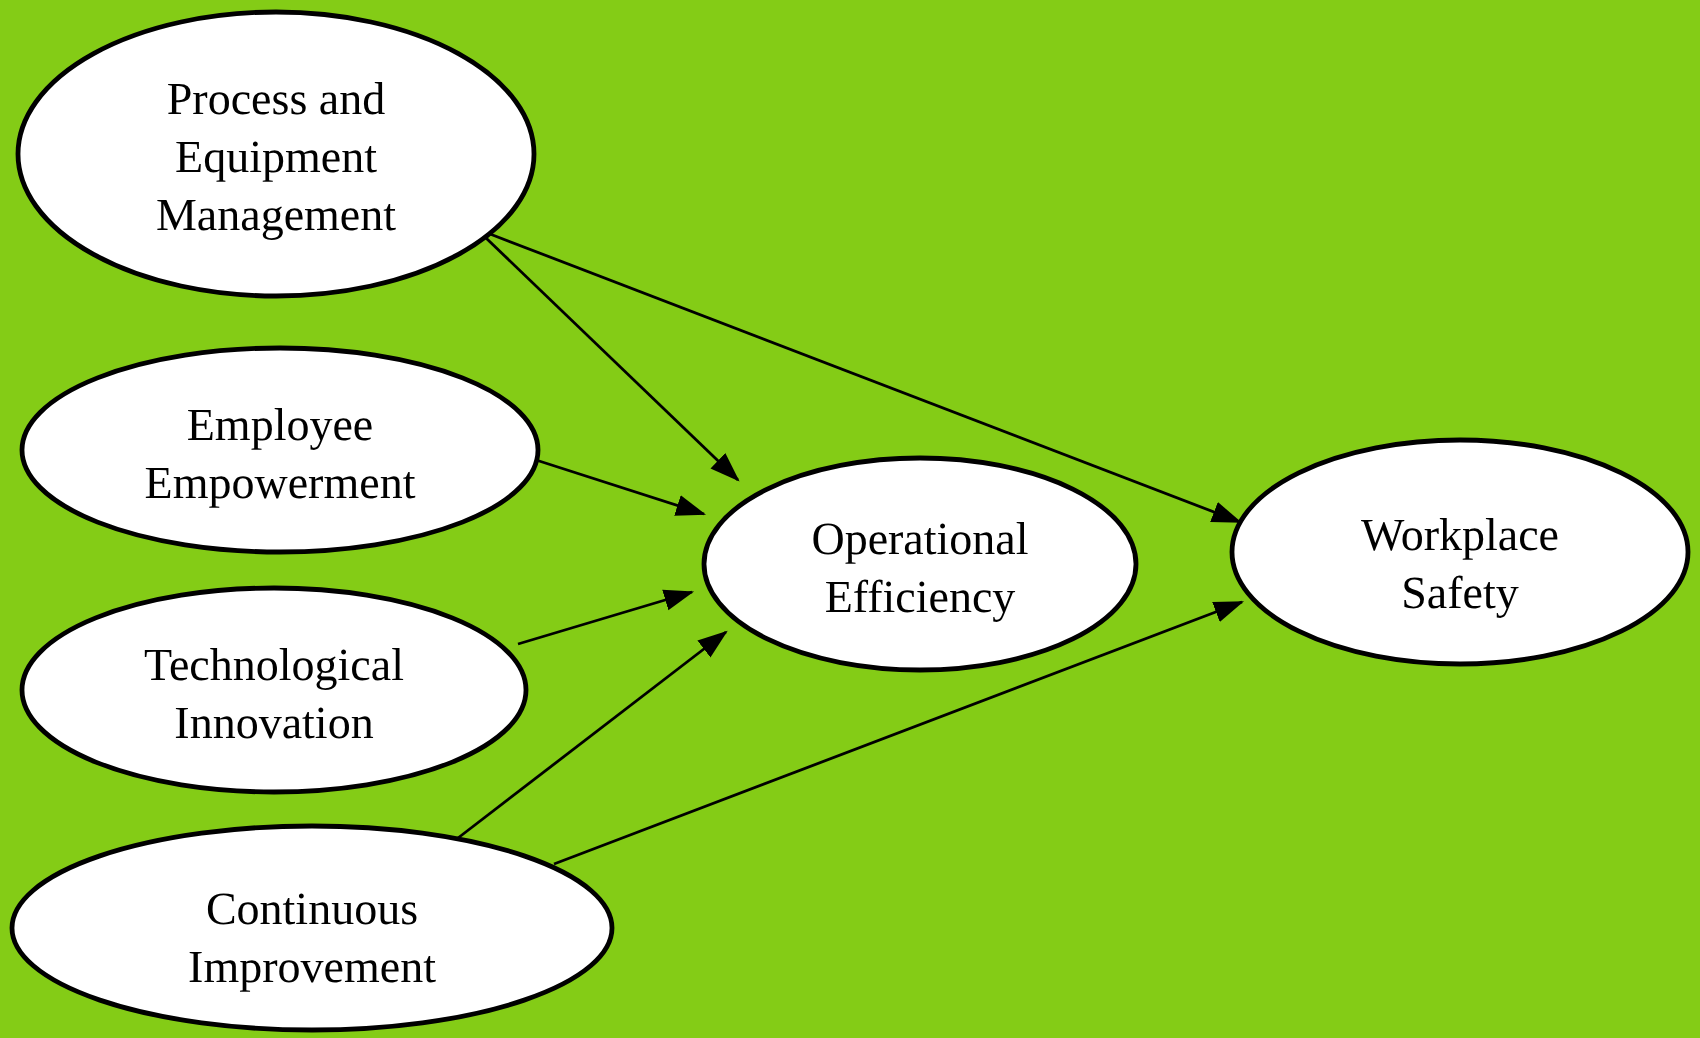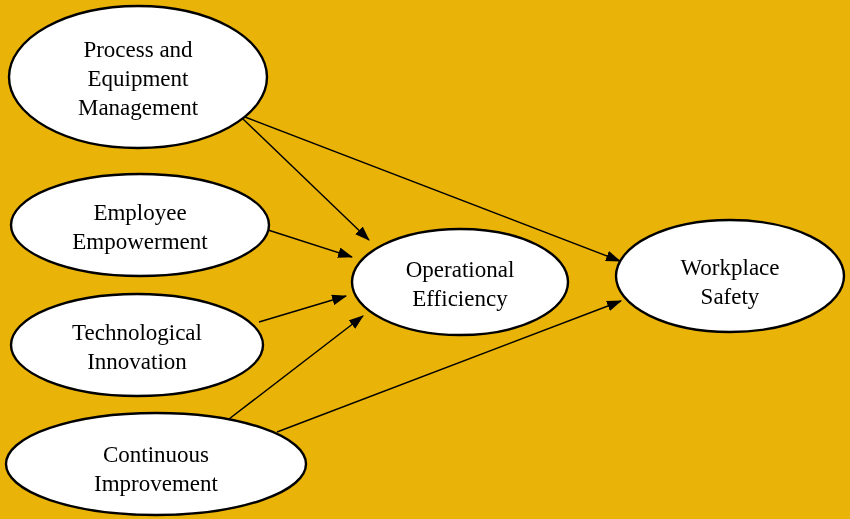--- a/index.html
+++ b/index.html
@@ -4,21 +4,21 @@
 <style>
   html, body {
     margin: 0;
     padding: 0;
     background: #ffffff;
   }
   .canvas {
     position: relative;
     width: 850px;
     height: 519px;
-    background: #eab308;
+    background: #84cc16;
     overflow: hidden;
     font-family: "Liberation Serif", "DejaVu Serif", serif;
   }
   svg {
     display: block;
   }
   .node-ellipse {
     fill: #ffffff;
     stroke: #000000;
     stroke-width: 2.4;

